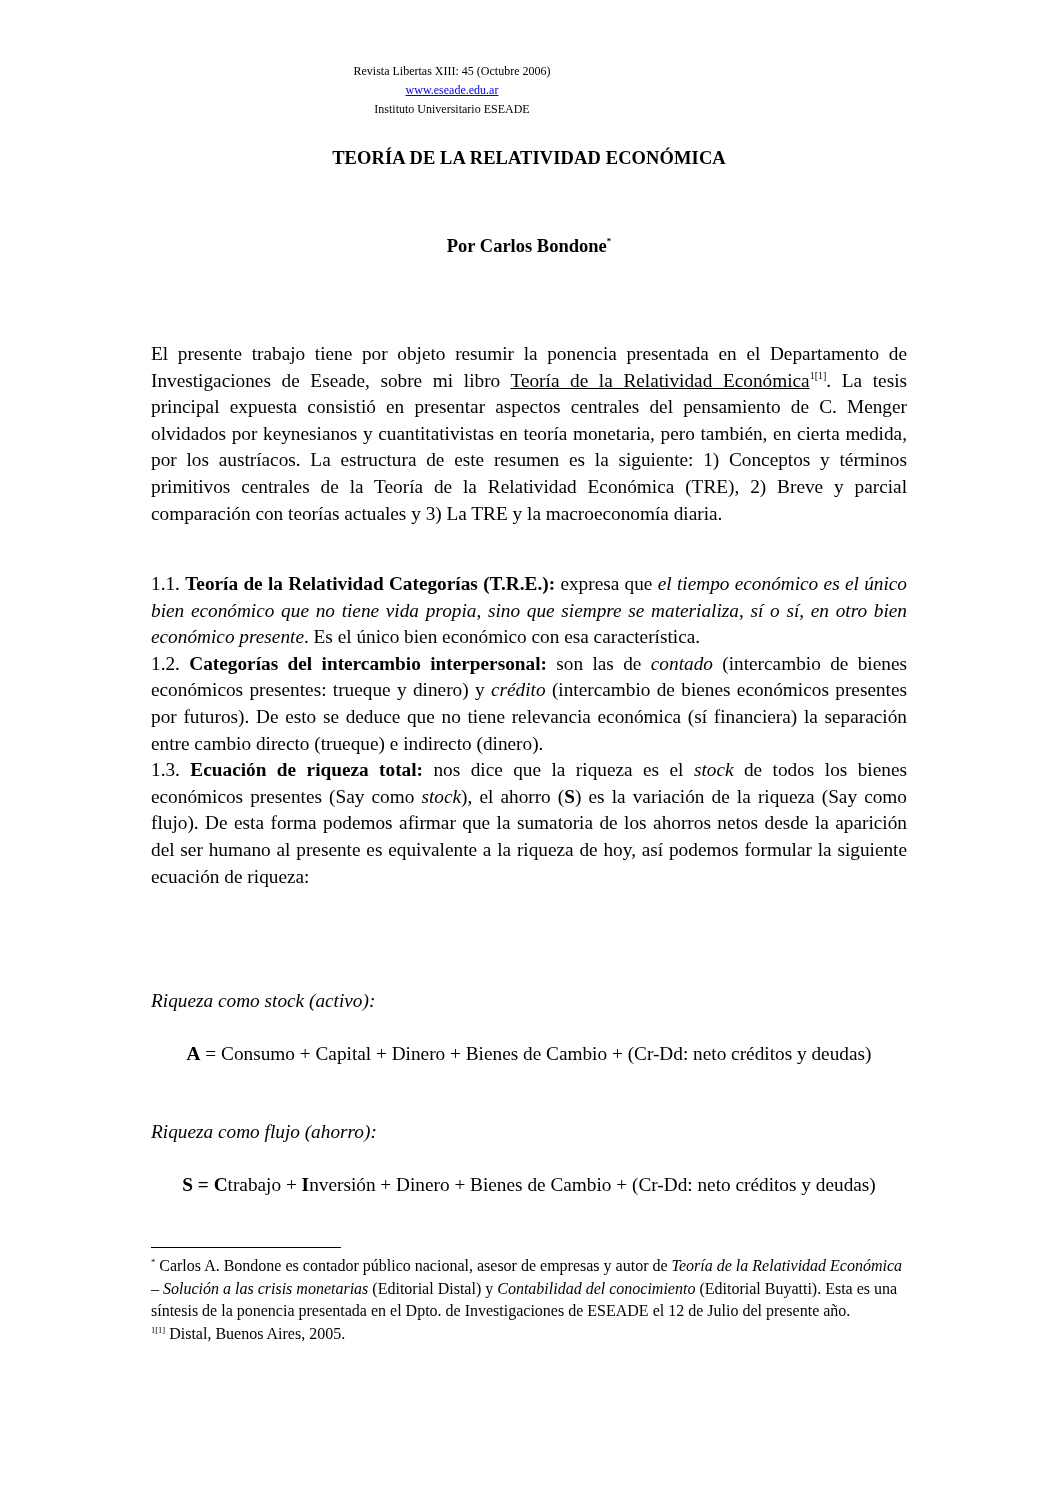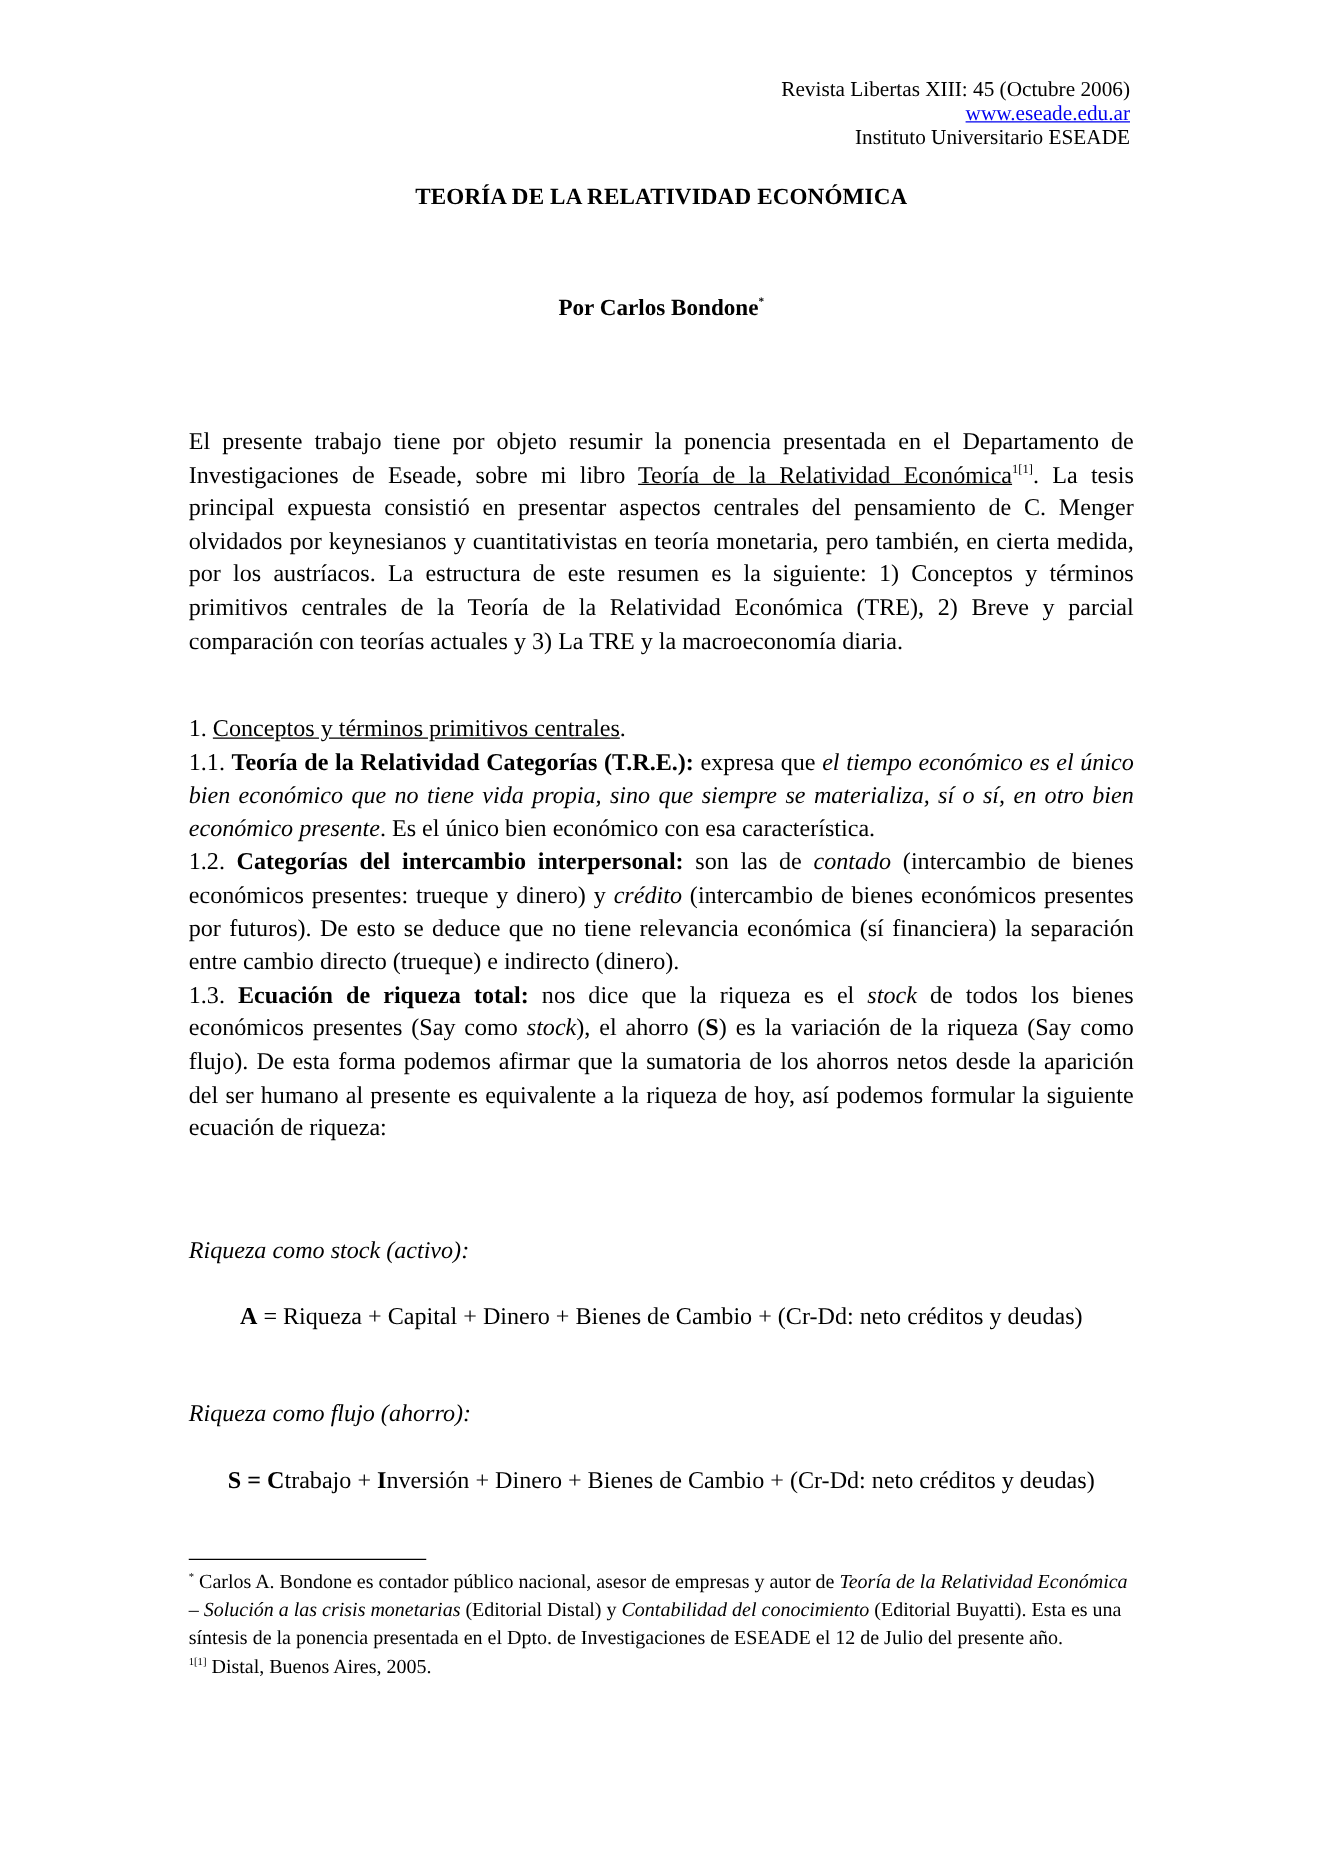--- a/index.html
+++ b/index.html
@@ -1,18 +1,18 @@
 <!DOCTYPE html>
 <html><head>
 <meta charset="utf-8">
 <style>
   html, body { margin: 0; padding: 0; background: #ffffff; }
   body { width: 1058px; height: 1497px; position: relative; overflow: hidden; color: #000; font-family: "Liberation Serif", "DejaVu Serif", serif; }
   .page { position: absolute; left: 0; top: 0; width: 1058px; height: 1497px; }
-  .header { position: absolute; top: 62px; left: 0; width: 904px; text-align: right; font-size: 17px; line-height: 19px; }
+  .header { position: absolute; top: 62px; left: 0; width: 904px; text-align: center; font-size: 12px; line-height: 19px; }
   .header a { color: #0000ee; text-decoration: underline; }
   .title { position: absolute; top: 148px; left: 0; width: 1058px; text-align: center; font-weight: bold; font-size: 18.5px; letter-spacing: 0.1px; }
   .byline { position: absolute; top: 204px; left: 0; width: 1058px; text-align: center; font-weight: bold; font-size: 18.5px; margin-top: 32px; }
   .byline sup { font-size: 9px; vertical-align: 8px; }
   .body { position: absolute; left: 151px; width: 756px; font-size: 19.3px; line-height: 26.6px; }
   .justify { text-align: justify; }
   .p1 { top: 341px; }
   .sec { top: 571px; }
   .u { text-decoration: underline; }
   sup.fn { font-size: 10px; vertical-align: 8px; line-height: 0; }
@@ -33,31 +33,30 @@
     <div>Instituto Universitario ESEADE</div>
   </div>
 
   <div class="title">TEORÍA DE LA RELATIVIDAD ECONÓMICA</div>
 
   <div class="byline"><span>Por Carlos Bondone</span><sup>*</sup></div>
 
   <div class="body justify p1"><span>El presente trabajo tiene por objeto resumir la ponencia presentada en el Departamento de Investigaciones de Eseade, sobre mi libro </span><span class="u">Teoría de la Relatividad Económica</span><sup class="fn">1[1]</sup><span>. La tesis principal expuesta consistió en presentar aspectos centrales del pensamiento de C. Menger olvidados por keynesianos y cuantitativistas en teoría monetaria, pero también, en cierta medida, por los austríacos. La estructura de este resumen es la siguiente: 1) Conceptos y términos primitivos centrales de la Teoría de la Relatividad Económica (TRE), 2) Breve y parcial comparación con teorías actuales y 3) La TRE y la macroeconomía diaria.</span></div>
 
   <div class="body justify sec">
-    <div><span>1. </span><span class="u">Conceptos y términos primitivos centrales</span><span>.</span></div>
 
     <div><span>1.1. </span><b>Teoría de la Relatividad Categorías (T.R.E.):</b><span> expresa que </span><i>el tiempo económico es el único bien económico que no tiene vida propia, sino que siempre se materializa, sí o sí, en otro bien económico presente</i><span>. Es el único bien económico con esa característica.</span></div>
 
     <div><span>1.2. </span><b>Categorías del intercambio interpersonal:</b><span> son las de </span><i>contado</i><span> (intercambio de bienes económicos presentes: trueque y dinero) y </span><i>crédito</i><span> (intercambio de bienes económicos presentes por futuros). De esto se deduce que no tiene relevancia económica (sí financiera) la separación entre cambio directo (trueque) e indirecto (dinero).</span></div>
 
     <div><span>1.3. </span><b>Ecuación de riqueza total:</b><span> nos dice que la riqueza es el </span><i>stock</i><span> de todos los bienes económicos presentes (Say como </span><i>stock</i><span>), el ahorro (</span><b>S</b><span>) es la variación de la riqueza (Say como flujo). De esta forma podemos afirmar que la sumatoria de los ahorros netos desde la aparición del ser humano al presente es equivalente a la riqueza de hoy, así podemos formular la siguiente ecuación de riqueza:</span></div>
   </div>
 
   <div class="eqlabel" style="top:990px;text-align:center;">Riqueza como stock (activo):</div>
-  <div class="eq" style="top:1041px;"><b>A</b><span> = Riqueza + Capital + Dinero + Bienes de Cambio + (Cr-Dd: neto créditos y deudas)</span></div>
+  <div class="eq" style="top:1041px;"><b>A</b><span> = Consumo + Capital + Dinero + Bienes de Cambio + (Cr-Dd: neto créditos y deudas)</span></div>
 
   <div class="eqlabel" style="top:1121px;">Riqueza como flujo (ahorro):</div>
   <div class="eq" style="top:1172px;"><b>S</b> <b>=</b> <b>C</b><span>trabajo + </span><b>I</b><span>nversión + Dinero + Bienes de Cambio + (Cr-Dd: neto créditos y deudas)</span></div>
 
   <div class="rule"></div>
 
   <div class="footnotes">
     <div><sup>*</sup><span> Carlos A. Bondone es contador público nacional, asesor de empresas y autor de </span><i>Teoría de la Relatividad Económica – Solución a las crisis monetarias</i><span> (Editorial Distal) y </span><i>Contabilidad del conocimiento</i><span> (Editorial Buyatti). Esta es una síntesis de la ponencia presentada en el Dpto. de Investigaciones de ESEADE el 12 de Julio del presente año.</span></div>
     <div><sup>1[1]</sup><span> Distal, Buenos Aires, 2005.</span></div>
   </div>

